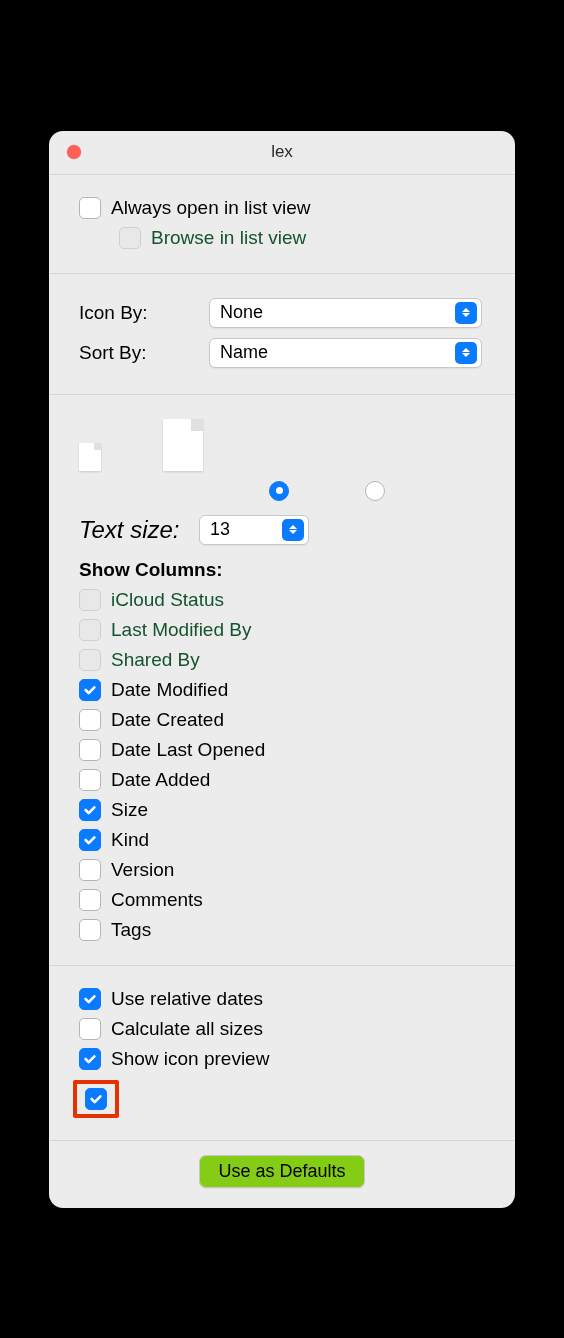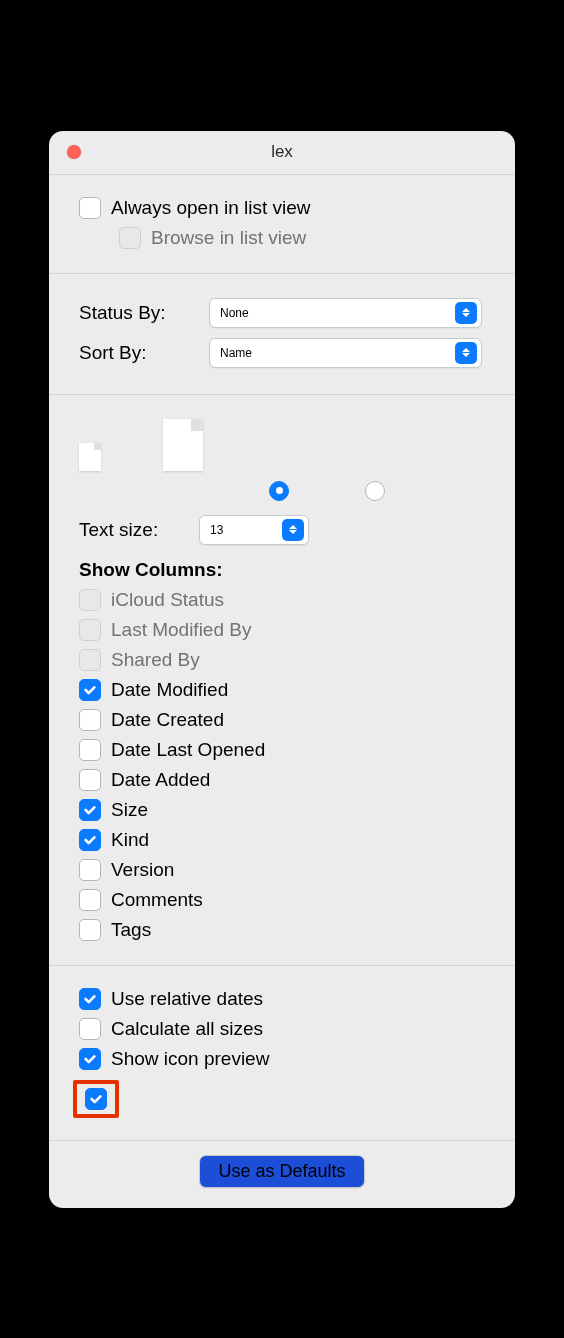--- a/index.html
+++ b/index.html
@@ -60,38 +60,38 @@
     display: flex; align-items: center; justify-content: center;
   }
   .chk.checked {
     background: #0a7aff;
     border-color: #0a7aff;
   }
   .chk.checked svg { display: block; }
   .chk svg { display: none; width: 14px; height: 14px; stroke: #fff; stroke-width: 3; fill: none; stroke-linecap: round; stroke-linejoin: round;}
   .chk.disabled { background: #e8e8e8; border-color: #cfcfcf; }
   .label { font-size: 19px; }
-  .label.disabled { color: #737373; }
+  .label.disabled { color: #14532d; }
   .dropdown-row {
     display: flex; align-items: center; margin: 10px 0;
   }
   .dropdown-row .dlabel { width: 130px; font-size: 19px; }
   .select {
     flex: 1;
     height: 30px;
     background: #fff;
     border: 1px solid #c8c8c8;
     border-radius: 6px;
     display: flex;
     align-items: center;
     padding: 0 4px 0 10px;
     justify-content: space-between;
     box-shadow: 0 1px 1px rgba(0,0,0,0.05);
   }
-  .select .sval { font-size: 12px; }
+  .select .sval { font-size: 18px; }
   .stepper-btn {
     width: 22px; height: 22px;
     background: #0a7aff;
     border-radius: 5px;
     display: flex; flex-direction: column;
     align-items: center; justify-content: center;
     gap: 1px;
   }
   .stepper-btn .tri {
     width: 0; height: 0;
@@ -131,26 +131,26 @@
     border-radius: 50%;
     border: 1px solid #b5b5b5;
     background: #fff;
     display: flex; align-items:center; justify-content:center;
   }
   .radio.checked { background: #0a7aff; border-color:#0a7aff; }
   .radio.checked::after {
     content:''; width:7px; height:7px; background:#fff; border-radius:50%;
   }
   .text-size-row { display:flex; align-items:center; margin: 8px 0 14px 0;}
-  .text-size-row .tlabel { width: 120px; font-size: 19px;}
+  .text-size-row .tlabel { width: 120px; font-size: 24px; font-style: italic;}
   .text-size-row .select { flex: 0 0 110px; }
   .cols-header { font-size: 19px; margin: 6px 0 8px 0; font-weight: bold; }
   .btn-row { padding: 14px 0 20px 0; display:flex; justify-content:center; }
   .defaults-btn {
-    background: #1d4ed8;
+    background: #84cc16;
     border: 1px solid #c8c8c8;
     border-radius: 7px;
     padding: 5px 18px;
     font-size: 18px;
     box-shadow: 0 1px 1px rgba(0,0,0,0.06);
   }
   .highlight-box {
     border: 4px solid #e63100;
     border-radius: 2px;
     padding: 4px 8px;
@@ -175,21 +175,21 @@
       <span class="label">Always open in list view</span>
     </div>
     <div class="check-row indent">
       <div class="chk disabled"></div>
       <span class="label disabled">Browse in list view</span>
     </div>
   </div>
 
   <div class="section">
     <div class="dropdown-row">
-      <span class="dlabel">Status By:</span>
+      <span class="dlabel">Icon By:</span>
       <div class="select">
         <span class="sval">None</span>
         <div class="stepper-btn">
             <div class="tri up"></div>
             <div class="tri dn"></div>
           </div>
       </div>
     </div>
     <div class="dropdown-row">
       <span class="dlabel">Sort By:</span>

